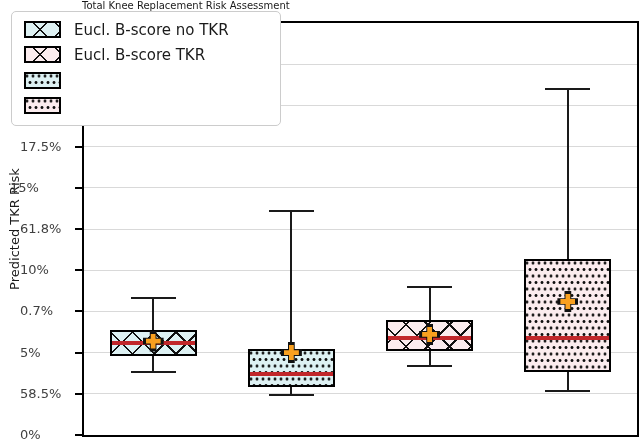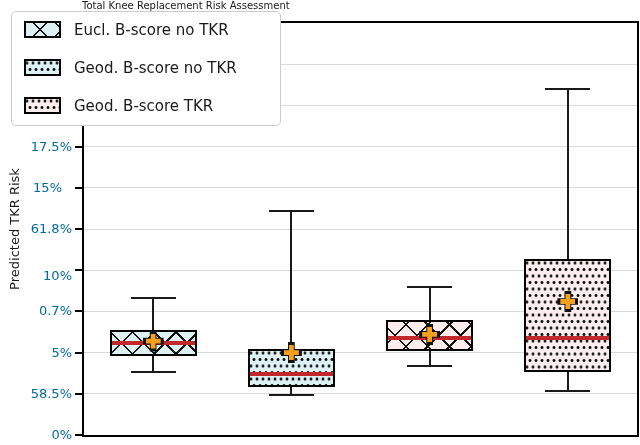--- a/index.html
+++ b/index.html
@@ -16,21 +16,21 @@
     position: absolute; left: 14px; top: 229px; font-size: 13px; color: #1a1a1a;
     transform: translate(-50%, -50%) rotate(-90deg); white-space: nowrap;
   }
   .plot-area {
     position: absolute; left: 82px; top: 21px; width: 557px; height: 416px;
     border: 2px solid #000; background: #ffffff;
   }
   .gridline { position: absolute; left: 0; width: 100%; height: 1px; }
   .tick-mark { position: absolute; width: 7px; height: 2px; }
   .tick-label {
-    position: absolute; font-size: 13px; color: #0369a1; text-align: right;
+    position: absolute; font-size: 13px; color: #404040; 
     width: 52px; line-height: 16px; white-space: nowrap;
   }
   .whisker-line { position: absolute; width: 2px; }
   .whisker-cap { position: absolute; height: 2px; }
   .bp-box { position: absolute; border: 2px solid #000; }
   .median-line { position: absolute; height: 4px; }
   .mean-marker-outer, .mean-marker-inner {
     position: absolute;
     clip-path: polygon(34% 0%, 66% 0%, 66% 34%, 100% 34%, 100% 66%, 66% 66%,
                        66% 100%, 34% 100%, 34% 66%, 0% 66%, 0% 34%, 34% 34%);
@@ -122,40 +122,42 @@
   <div id="axis-overlay">
       <div class="tick-mark" style="left: 75px; top: 434px; background: rgb(0, 0, 0);"></div>
       <div class="tick-label" style="left: 20px; top: 427px;">0%</div>
       <div class="tick-mark" style="left: 75px; top: 392.8px; background: rgb(0, 0, 0);"></div>
       <div class="tick-label" style="left: 20px; top: 385.8px;">58.5%</div>
       <div class="tick-mark" style="left: 75px; top: 351.6px; background: rgb(0, 0, 0);"></div>
       <div class="tick-label" style="left: 20px; top: 344.6px;">5%</div>
       <div class="tick-mark" style="left: 75px; top: 310.4px; background: rgb(0, 0, 0);"></div>
       <div class="tick-label" style="left: 20px; top: 303.4px;">0.7%</div>
       <div class="tick-mark" style="left: 75px; top: 269.2px; background: rgb(0, 0, 0);"></div>
-      <div class="tick-label" style="left: 20px; top: 268px;">10%</div>
+      <div class="tick-label" style="left: 20px; top: 262px;">10%</div>
       <div class="tick-mark" style="left: 75px; top: 228px; background: rgb(0, 0, 0);"></div>
       <div class="tick-label" style="left: 20px; top: 221px;">61.8%</div>
       <div class="tick-mark" style="left: 75px; top: 186.8px; background: rgb(0, 0, 0);"></div>
       <div class="tick-label" style="left: 10px; top: 179.8px;">15%</div>
       <div class="tick-mark" style="left: 75px; top: 145.6px; background: rgb(0, 0, 0);"></div>
       <div class="tick-label" style="left: 20px; top: 138.6px;">17.5%</div>
       <div class="tick-mark" style="left: 75px; top: 104.4px; background: rgb(0, 0, 0);"></div>
       <div class="tick-label" style="left: 20px; top: 97.4px;">20%</div>
       <div class="tick-mark" style="left: 75px; top: 63.2px; background: rgb(0, 0, 0);"></div>
       <div class="tick-label" style="left: 20px; top: 56.2px;">22.5%</div>
     </div>
 
   <div class="legend" id="legend">
       <div class="legend-row">
         <div class="legend-swatch hatch-cross" style="background-color: rgb(221, 241, 243);"></div>
         <span class="legend-label">Eucl. B-score no TKR</span>
       </div>
       <div class="legend-row">
+        <div class="legend-swatch hatch-cross" style="background-color: rgb(251, 236, 238);"></div>
+        <span class="legend-label">Eucl. B-score TKR</span>
+      </div>
+      <div class="legend-row">
         <div class="legend-swatch hatch-dots" style="background-color: rgb(221, 241, 243);"></div>
-        <span class="legend-label">Geod. B-score no TKR</span>
       </div>
       <div class="legend-row">
         <div class="legend-swatch hatch-dots" style="background-color: rgb(251, 236, 238);"></div>
-        <span class="legend-label">Geod. B-score TKR</span>
       </div>
     </div>
 </div>
 
 </body></html>

